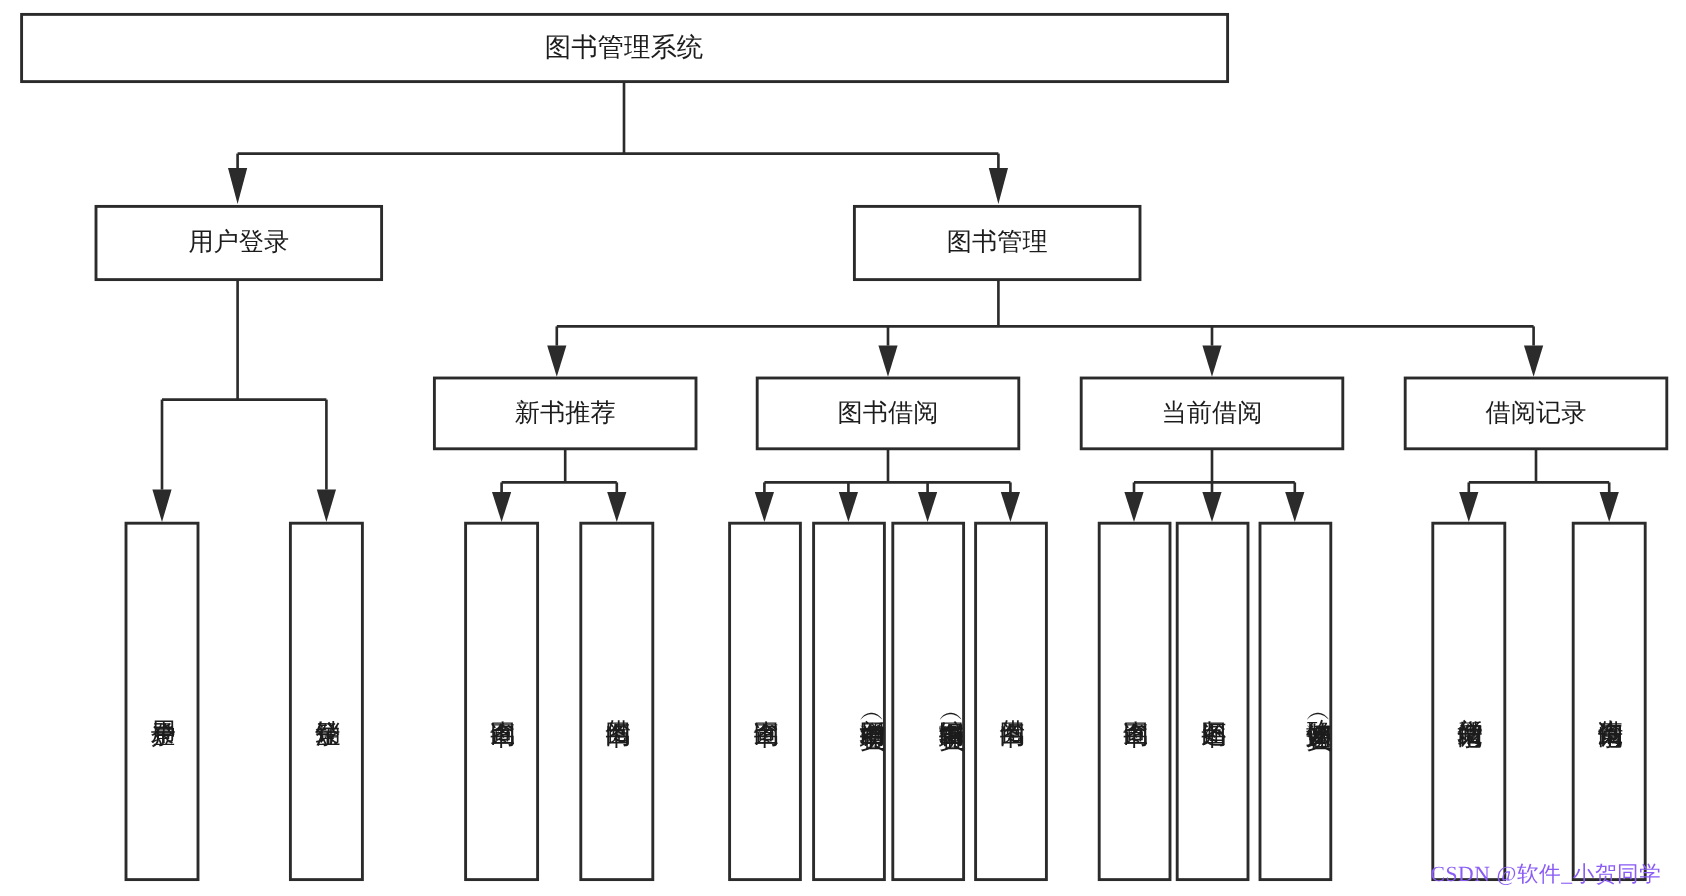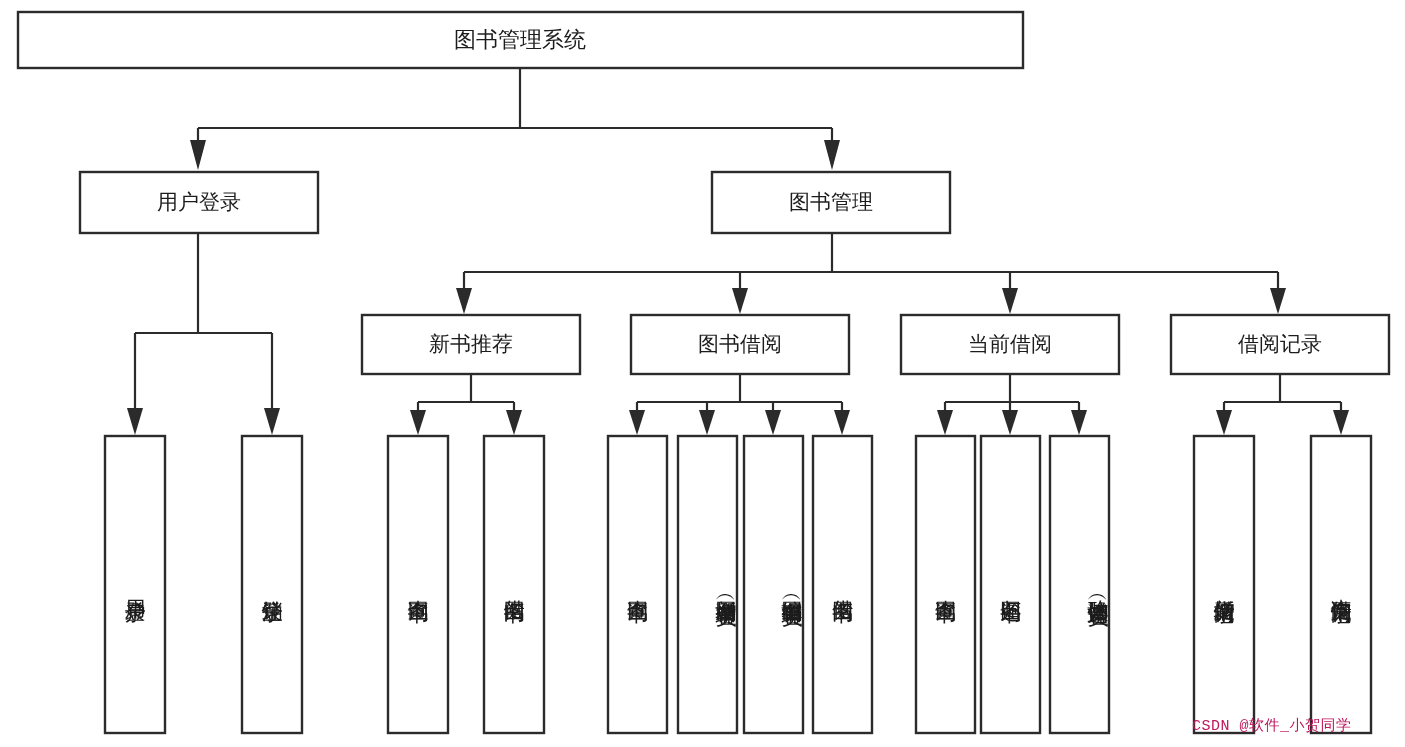--- a/index.html
+++ b/index.html
@@ -68,23 +68,23 @@
     font-size: 21px;
     line-height: 1.06;
     color: #1c1c1c;
     letter-spacing: 1px;
     text-align: center;
     pointer-events: none;
     white-space: nowrap;
   }
   .watermark {
     position: absolute;
-    font-family: Liberation Mono, monospace;
-    font-size: 15px;
-    color: #be185d;
+    font-family: Liberation Serif, serif;
+    font-size: 18px;
+    color: #8b5cf6;
     letter-spacing: 0.5px;
     white-space: nowrap;
   }
 </style>
 </head>
 <body>
 
 <div id="diagram-root">
 
   <svg class="diagram-canvas" viewBox="0 0 1405 747" xmlns="http://www.w3.org/2000/svg">

